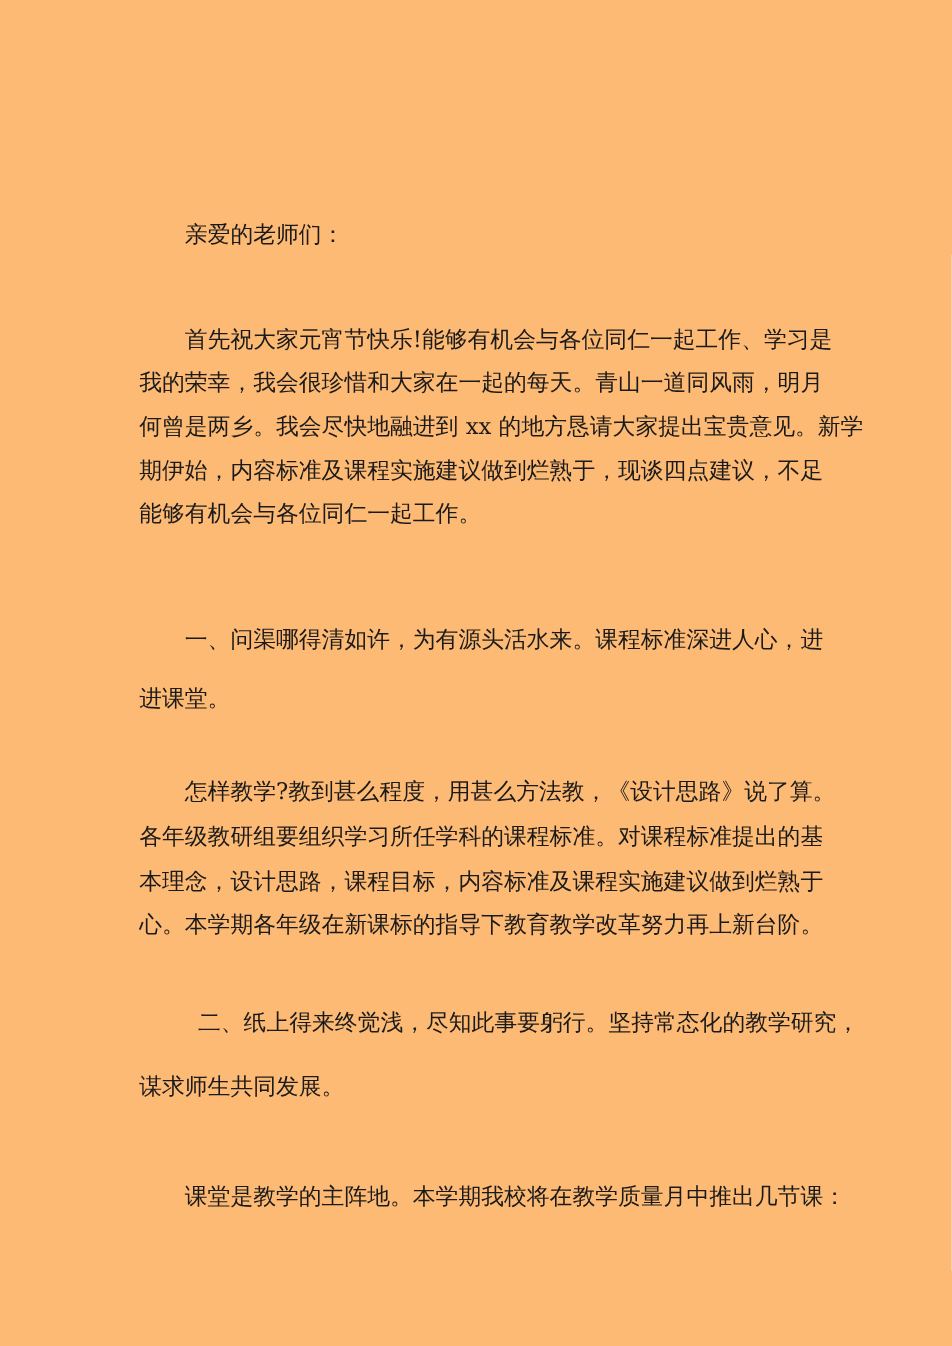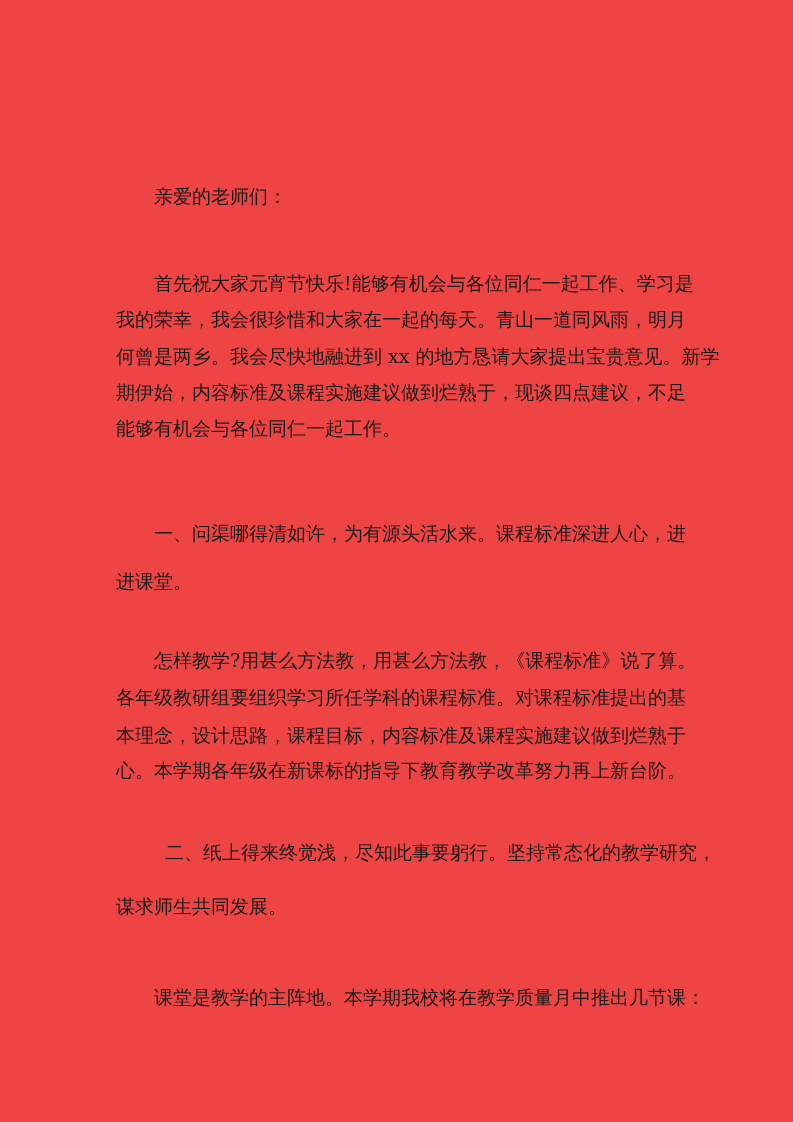--- a/index.html
+++ b/index.html
@@ -1,17 +1,17 @@
 <!DOCTYPE html>
 <html><head>
 <meta charset="utf-8">
 <style>
   html, body { margin: 0; padding: 0; background: #ffffff; }
   body { width: 793px; height: 1122px; position: relative; overflow: hidden; }
-  .page { position: absolute; left: 0; top: 0; width: 793px; height: 1122px; background: #ef4444; }
+  .page { position: absolute; left: 0; top: 0; width: 793px; height: 1122px; background: #fdba74; }
   .line {
     position: absolute;
     left: 116px;
     width: 562px;
     height: 30px;
     line-height: 30px;
     font-family: "DejaVu Serif", "Liberation Serif", serif;
     font-size: 19px;
     color: #1a1a1a;
     white-space: nowrap;
@@ -36,24 +36,24 @@
     <div class="line" style="top:377px;">期伊始，内容标准及课程实施建议做到烂熟于，现谈四点建议，不足</div>
     <div class="line last" style="top:413px;">能够有机会与各位同仁一起工作。</div>
   </div>
 
   <div>
     <div class="line indent" style="top:518px;">一、问渠哪得清如许，为有源头活水来。课程标准深进人心，进</div>
     <div class="line last" style="top:568px;font-family:Liberation Mono, monospace;">进课堂。</div>
   </div>
 
   <div>
-    <div class="line indent" style="top:645px;">怎样教学?用甚么方法教，用甚么方法教，《课程标准》说了算。</div>
+    <div class="line indent" style="top:645px;">怎样教学?教到甚么程度，用甚么方法教，《设计思路》说了算。</div>
     <div class="line" style="top:682px;">各年级教研组要组织学习所任学科的课程标准。对课程标准提出的基</div>
     <div class="line" style="top:720px;">本理念，设计思路，课程目标，内容标准及课程实施建议做到烂熟于</div>
-    <div class="line" style="top:756px;font-family:Liberation Serif, serif;">心。本学期各年级在新课标的指导下教育教学改革努力再上新台阶。</div>
+    <div class="line" style="top:756px;">心。本学期各年级在新课标的指导下教育教学改革努力再上新台阶。</div>
   </div>
 
   <div>
     <div class="line indent" style="top:837px;margin-left:11px;">二、纸上得来终觉浅，尽知此事要躬行。坚持常态化的教学研究，</div>
     <div class="line last" style="top:891px;">谋求师生共同发展。</div>
   </div>
 
   <div>
     <div class="line indent" style="top:982px;">课堂是教学的主阵地。本学期我校将在教学质量月中推出几节课：</div>
   </div>

